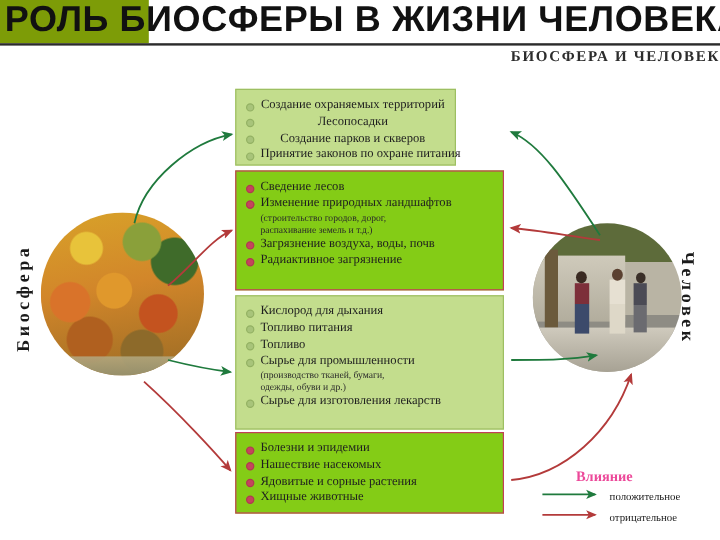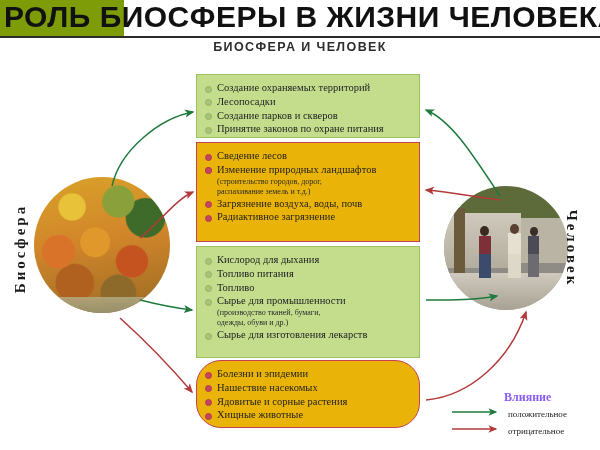--- a/index.html
+++ b/index.html
@@ -25,22 +25,22 @@
     font-family:"Liberation Sans", sans-serif;
     font-weight:bold;font-size:30px;letter-spacing:0.5px;
     color:#111111;line-height:36px;white-space:nowrap;
   }
   .title-rule{
     position:absolute;left:0;top:36px;width:600px;height:2px;background:#2b2b2b;
   }
 
   .subtitle{
     position:absolute;left:0;top:40px;width:600px;
-    text-align:center;
-    font-family:Liberation Sans, sans-serif;
+    text-align:right;
+    font-family:Liberation Serif, serif;
     font-weight:bold;font-size:12.5px;letter-spacing:1.4px;
     color:#2c2c2c;
   }
 
   
   .circle{
     position:absolute;border-radius:50%;overflow:hidden;
   }
   .circle-bio{
     left:34px;top:177px;width:136px;height:136px;
@@ -103,40 +103,40 @@
   }
 
   
   .box{
     position:absolute;left:196px;
     box-sizing:border-box;
     padding:6px 8px 6px 8px;
     font-size:10.5px;line-height:13.3px;color:#1f1f1f;
   }
   .box.green{background:#c3dd8d;border:1px solid #9dbf62;}
-  .box.red{background:#eab308;border:1px solid #c23f57;}
+  .box.red{background:#84cc16;border:1px solid #c23f57;}
   .box ul{list-style:none;margin:0;padding:0;}
   .box li{position:relative;padding-left:12px;margin:0 0 0.5px 0;white-space:nowrap;}
   .box li .dot{
     position:absolute;left:0;top:4.5px;width:5px;height:5px;border-radius:50%;
   }
   .box.green li .dot{background:#a8c47a;border:1px solid #93b163;}
   .box.red li .dot{background:#c4455d;border:1px solid #b03a50;}
   .box .sub{
     display:block;padding-left:12px;font-size:8px;line-height:10px;
     color:#2a2a2a;white-space:nowrap;
   }
 
-  #box1{top:74px;width:224px;height:64px;}
+  #box1{top:74px;width:184px;height:64px;text-align:center;}
   #box2{top:142px;width:224px;height:100px;}
   #box3{top:246px;width:224px;height:112px;}
-  #box4{top:360px;width:224px;height:68px;border-radius:25px;}
+  #box4{top:360px;width:224px;height:68px;}
   .legend-title{
-    position:absolute;left:504px;top:390px;
-    font-size:12px;font-weight:bold;color:#8b5cf6;
+    position:absolute;left:480px;top:390px;
+    font-size:12px;font-weight:bold;color:#ec4899;
   }
   .legend-row{position:absolute;font-size:9px;color:#1b1b1b;white-space:nowrap;}
   .lr1{left:508px;top:409px;}
   .lr2{left:508px;top:426px;}
 
   svg.overlay{position:absolute;left:0;top:0;width:600px;height:450px;pointer-events:none;}
 </style>
 </head>
 <body>
 

